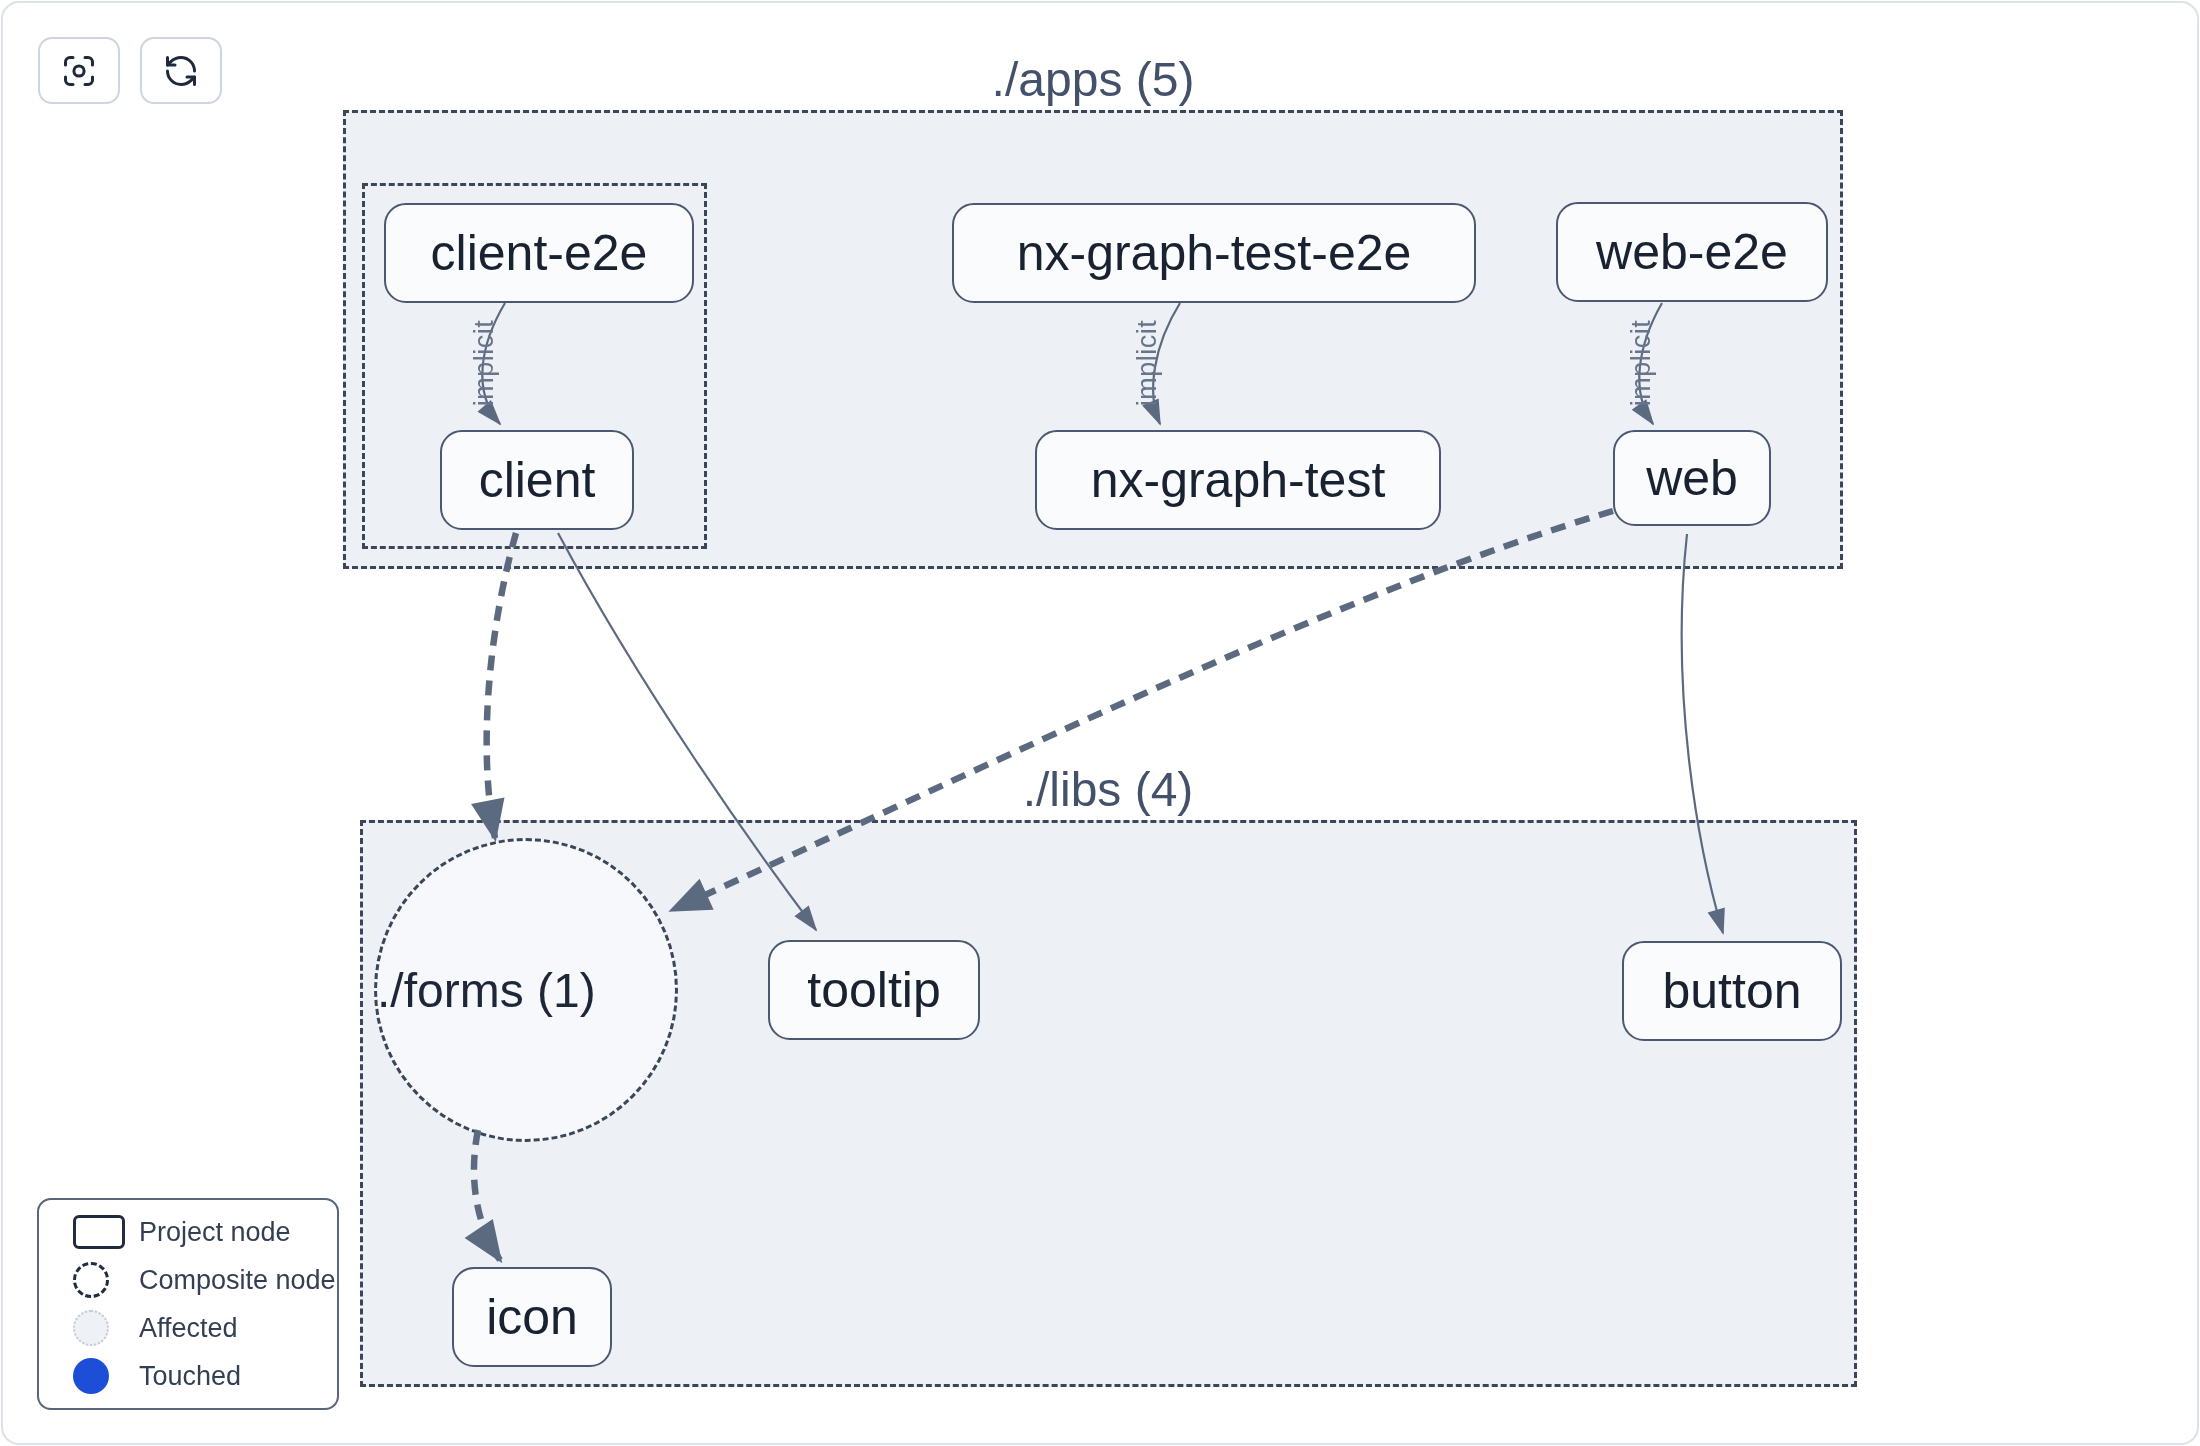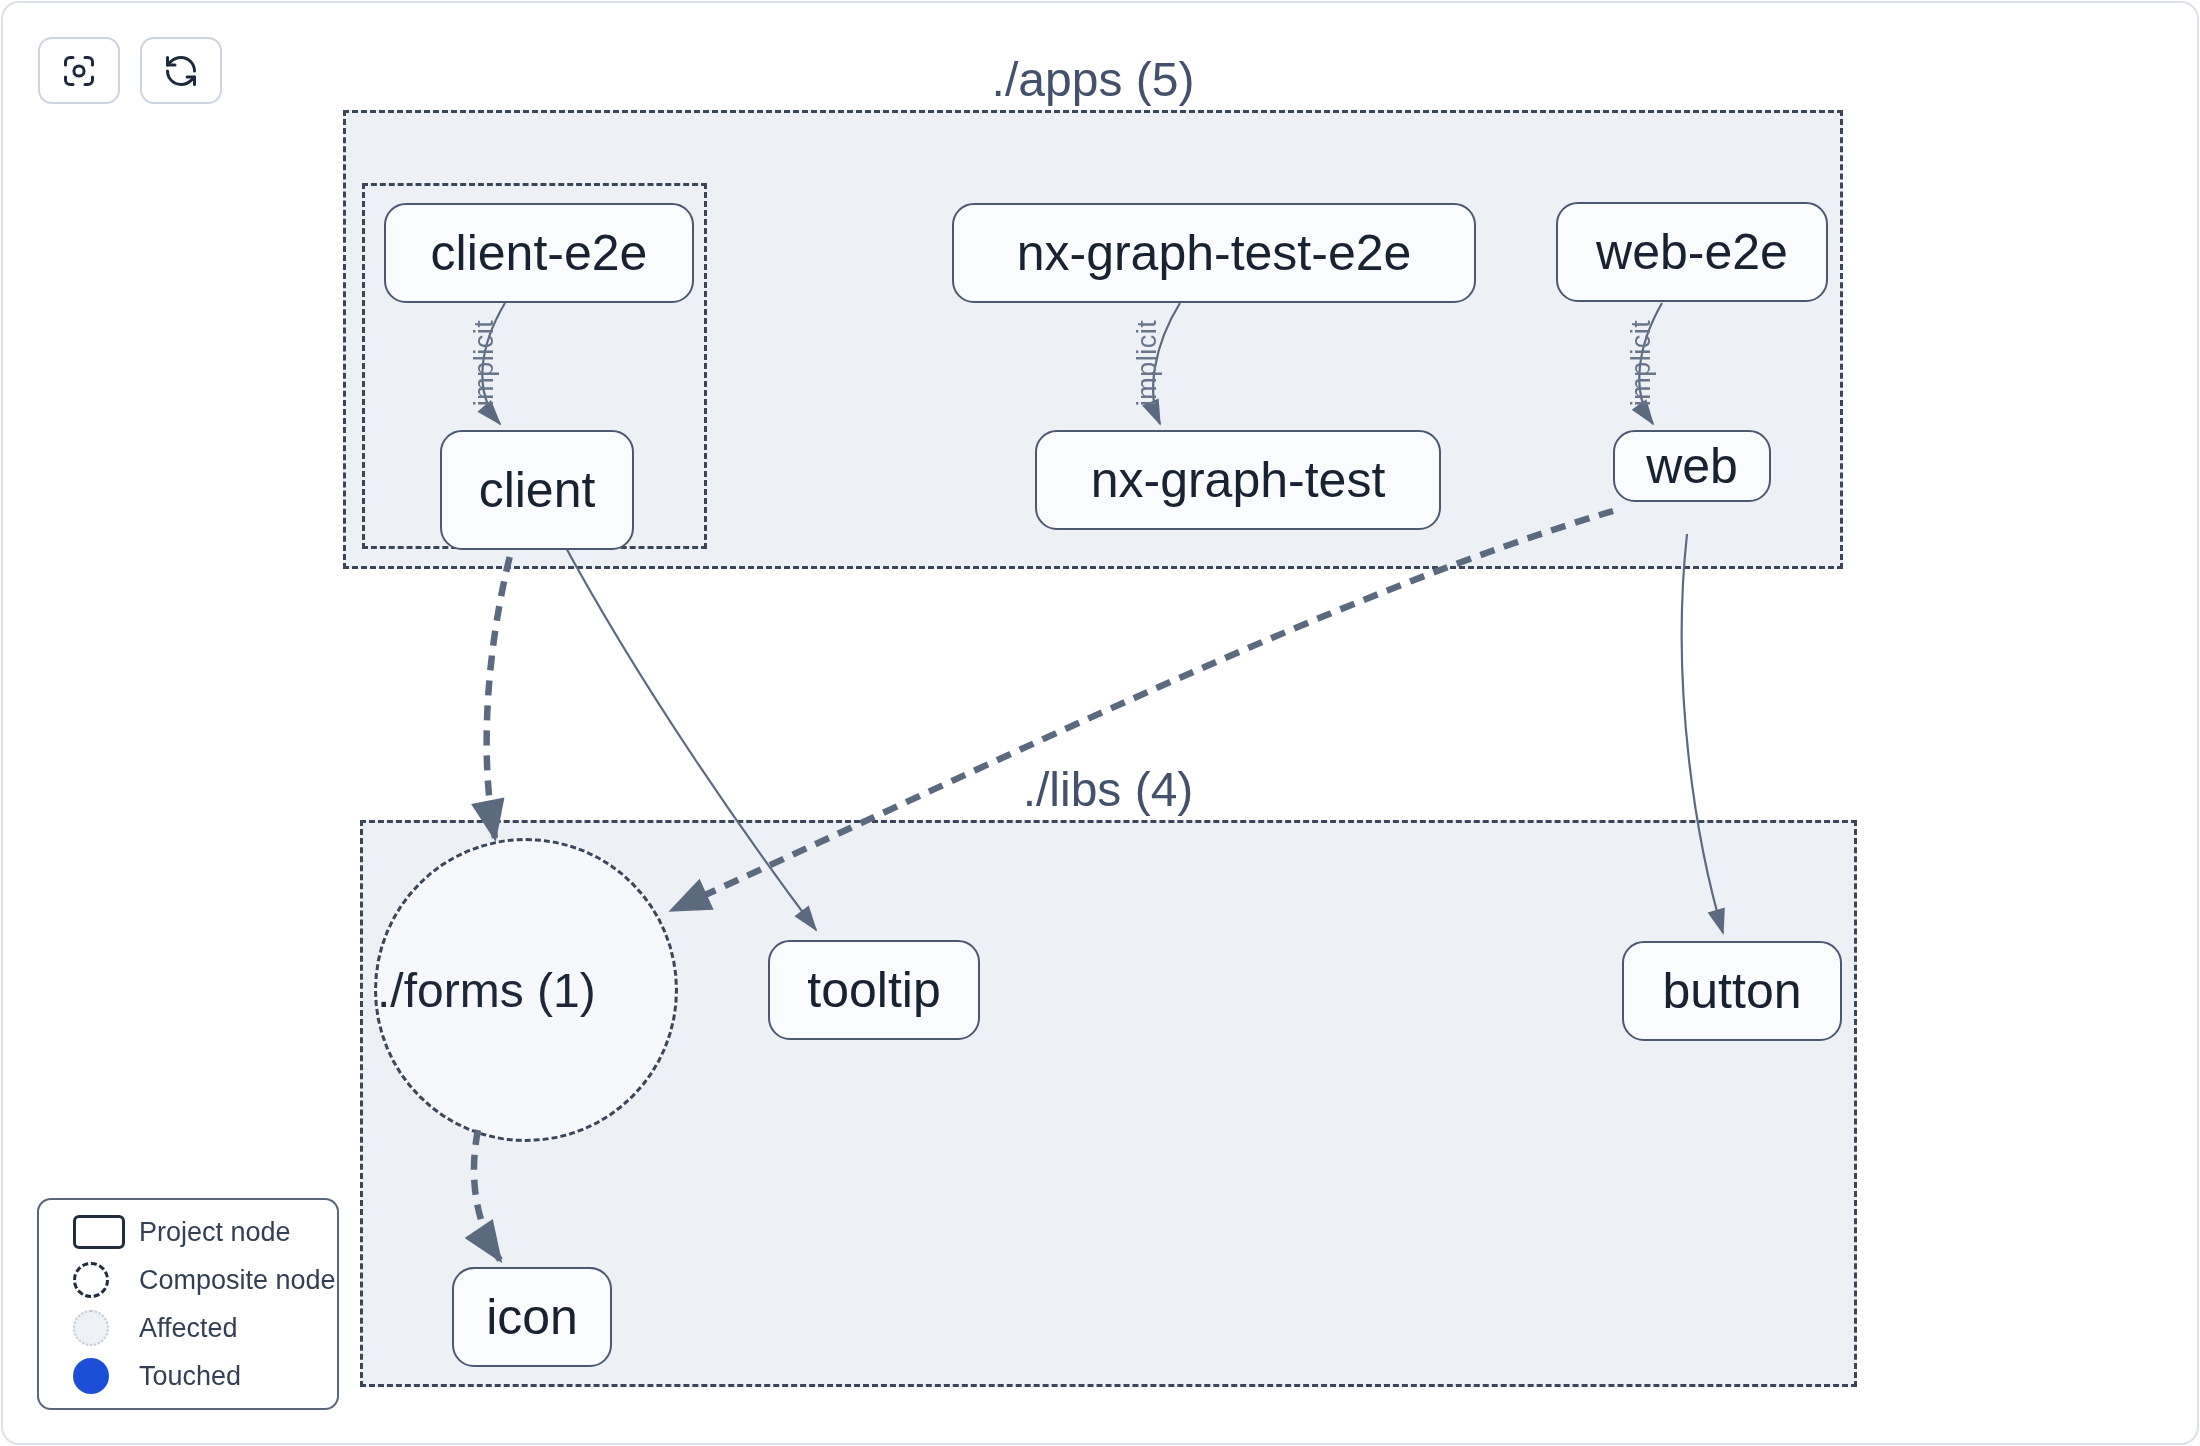--- a/index.html
+++ b/index.html
@@ -101,25 +101,25 @@
     <path d="M 1613 511 C 1340 592, 985 768, 672 910" stroke="#5c6a80" stroke-width="6.5" stroke-dasharray="15 10" fill="none" marker-end="url(#arrB)"></path>
     <path d="M 1687 534 C 1670 690, 1697 845, 1723 933" stroke="#5c6a80" stroke-width="2.2" fill="none" marker-end="url(#arrS)"></path>
     <path d="M 478 1130 C 468 1180, 477 1226, 500 1260" stroke="#5c6a80" stroke-width="6.5" stroke-dasharray="15 10" fill="none" marker-end="url(#arrB)"></path>
   </svg>
 
   <div class="edge-label" style="left:484px;top:363px;">implicit</div>
   <div class="edge-label" style="left:1147px;top:363px;">implicit</div>
   <div class="edge-label" style="left:1641px;top:363px;">implicit</div>
 
   <div class="node" style="left:384px;top:203px;width:310px;height:100px;">client-e2e</div>
-  <div class="node" style="left:440px;top:430px;width:194px;height:120px;">client</div>
+  <div class="node" style="left:440px;top:430px;width:194px;height:100px;">client</div>
   <div class="node" style="left:952px;top:203px;width:524px;height:100px;">nx-graph-test-e2e</div>
   <div class="node" style="left:1035px;top:430px;width:406px;height:100px;">nx-graph-test</div>
   <div class="node" style="left:1556px;top:202px;width:272px;height:100px;">web-e2e</div>
-  <div class="node" style="left:1613px;top:430px;width:158px;height:72px;">web</div>
+  <div class="node" style="left:1613px;top:430px;width:158px;height:96px;">web</div>
   <div class="node" style="left:768px;top:940px;width:212px;height:100px;">tooltip</div>
   <div class="node" style="left:1622px;top:941px;width:220px;height:100px;">button</div>
   <div class="node" style="left:452px;top:1267px;width:160px;height:100px;">icon</div>
 
   <div class="legend">
     <div class="legend-row">
       <span class="legend-swatch">
           <span class="sw-project"></span>
         </span>
       <span class="legend-label">Project node</span>

